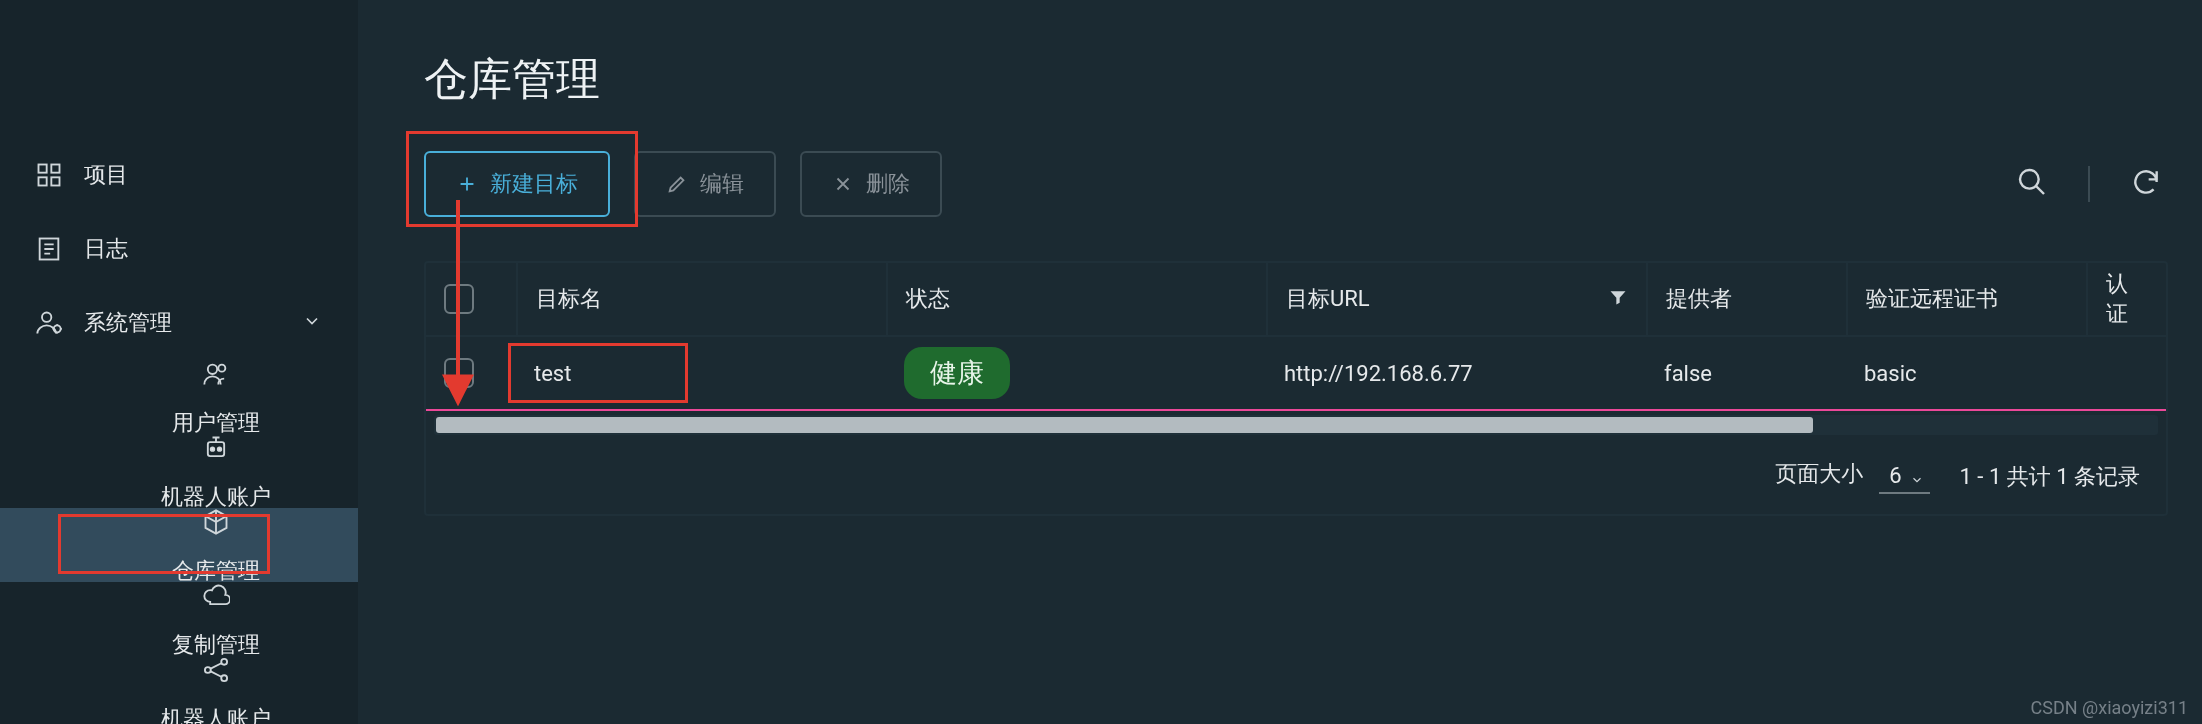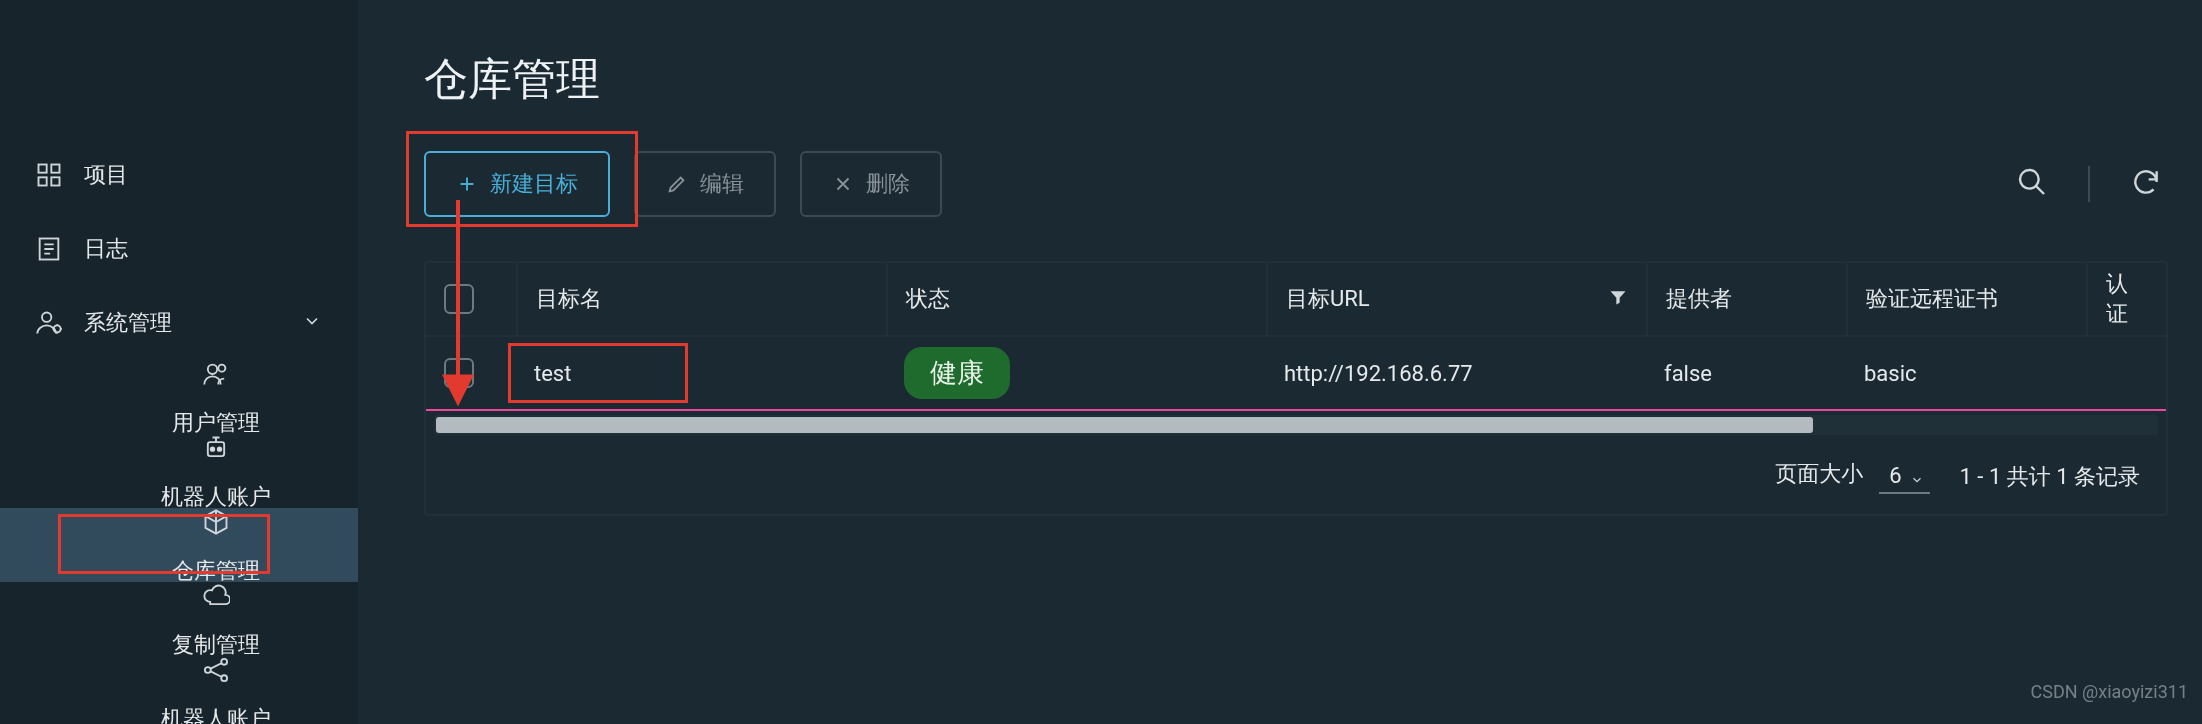--- a/index.html
+++ b/index.html
@@ -93,21 +93,21 @@
     font-size: 27px;
   }
   .scroll-track { height: 20px; background: #1f3039; margin: 4px 8px; border-radius: 3px; position:relative; }
   .scroll-thumb { position:absolute; top:2px; left:2px; right: 20%; bottom:2px; background: #b3bbc0; border-radius:3px; }
   .table-footer { display:flex; justify-content:flex-end; align-items:center; gap: 30px; padding: 20px 26px; color:#e6e9eb; }
   .page-size { display:flex; align-items:flex-start; gap:16px; }
   .page-size-value { border-bottom:2px solid #6e7a80; padding: 4px 28px 4px 10px; position:relative; }
   .page-size-value .caret { position:absolute; right:6px; top:8px; }
   
   .arrow { position:absolute; pointer-events:none; }
-  .watermark { position:absolute; bottom:22px; right:14px; color:#768088; font-size:18px; }
+  .watermark { position:absolute; bottom:6px; right:14px; color:#768088; font-size:18px; }
   .sidebar-redbox {
     position: absolute;
     border: 3px solid #e33a2f;
     pointer-events: none;
   }
   .cell-redbox {
     position: absolute;
     border: 3px solid #e33a2f;
     pointer-events: none;
   }

